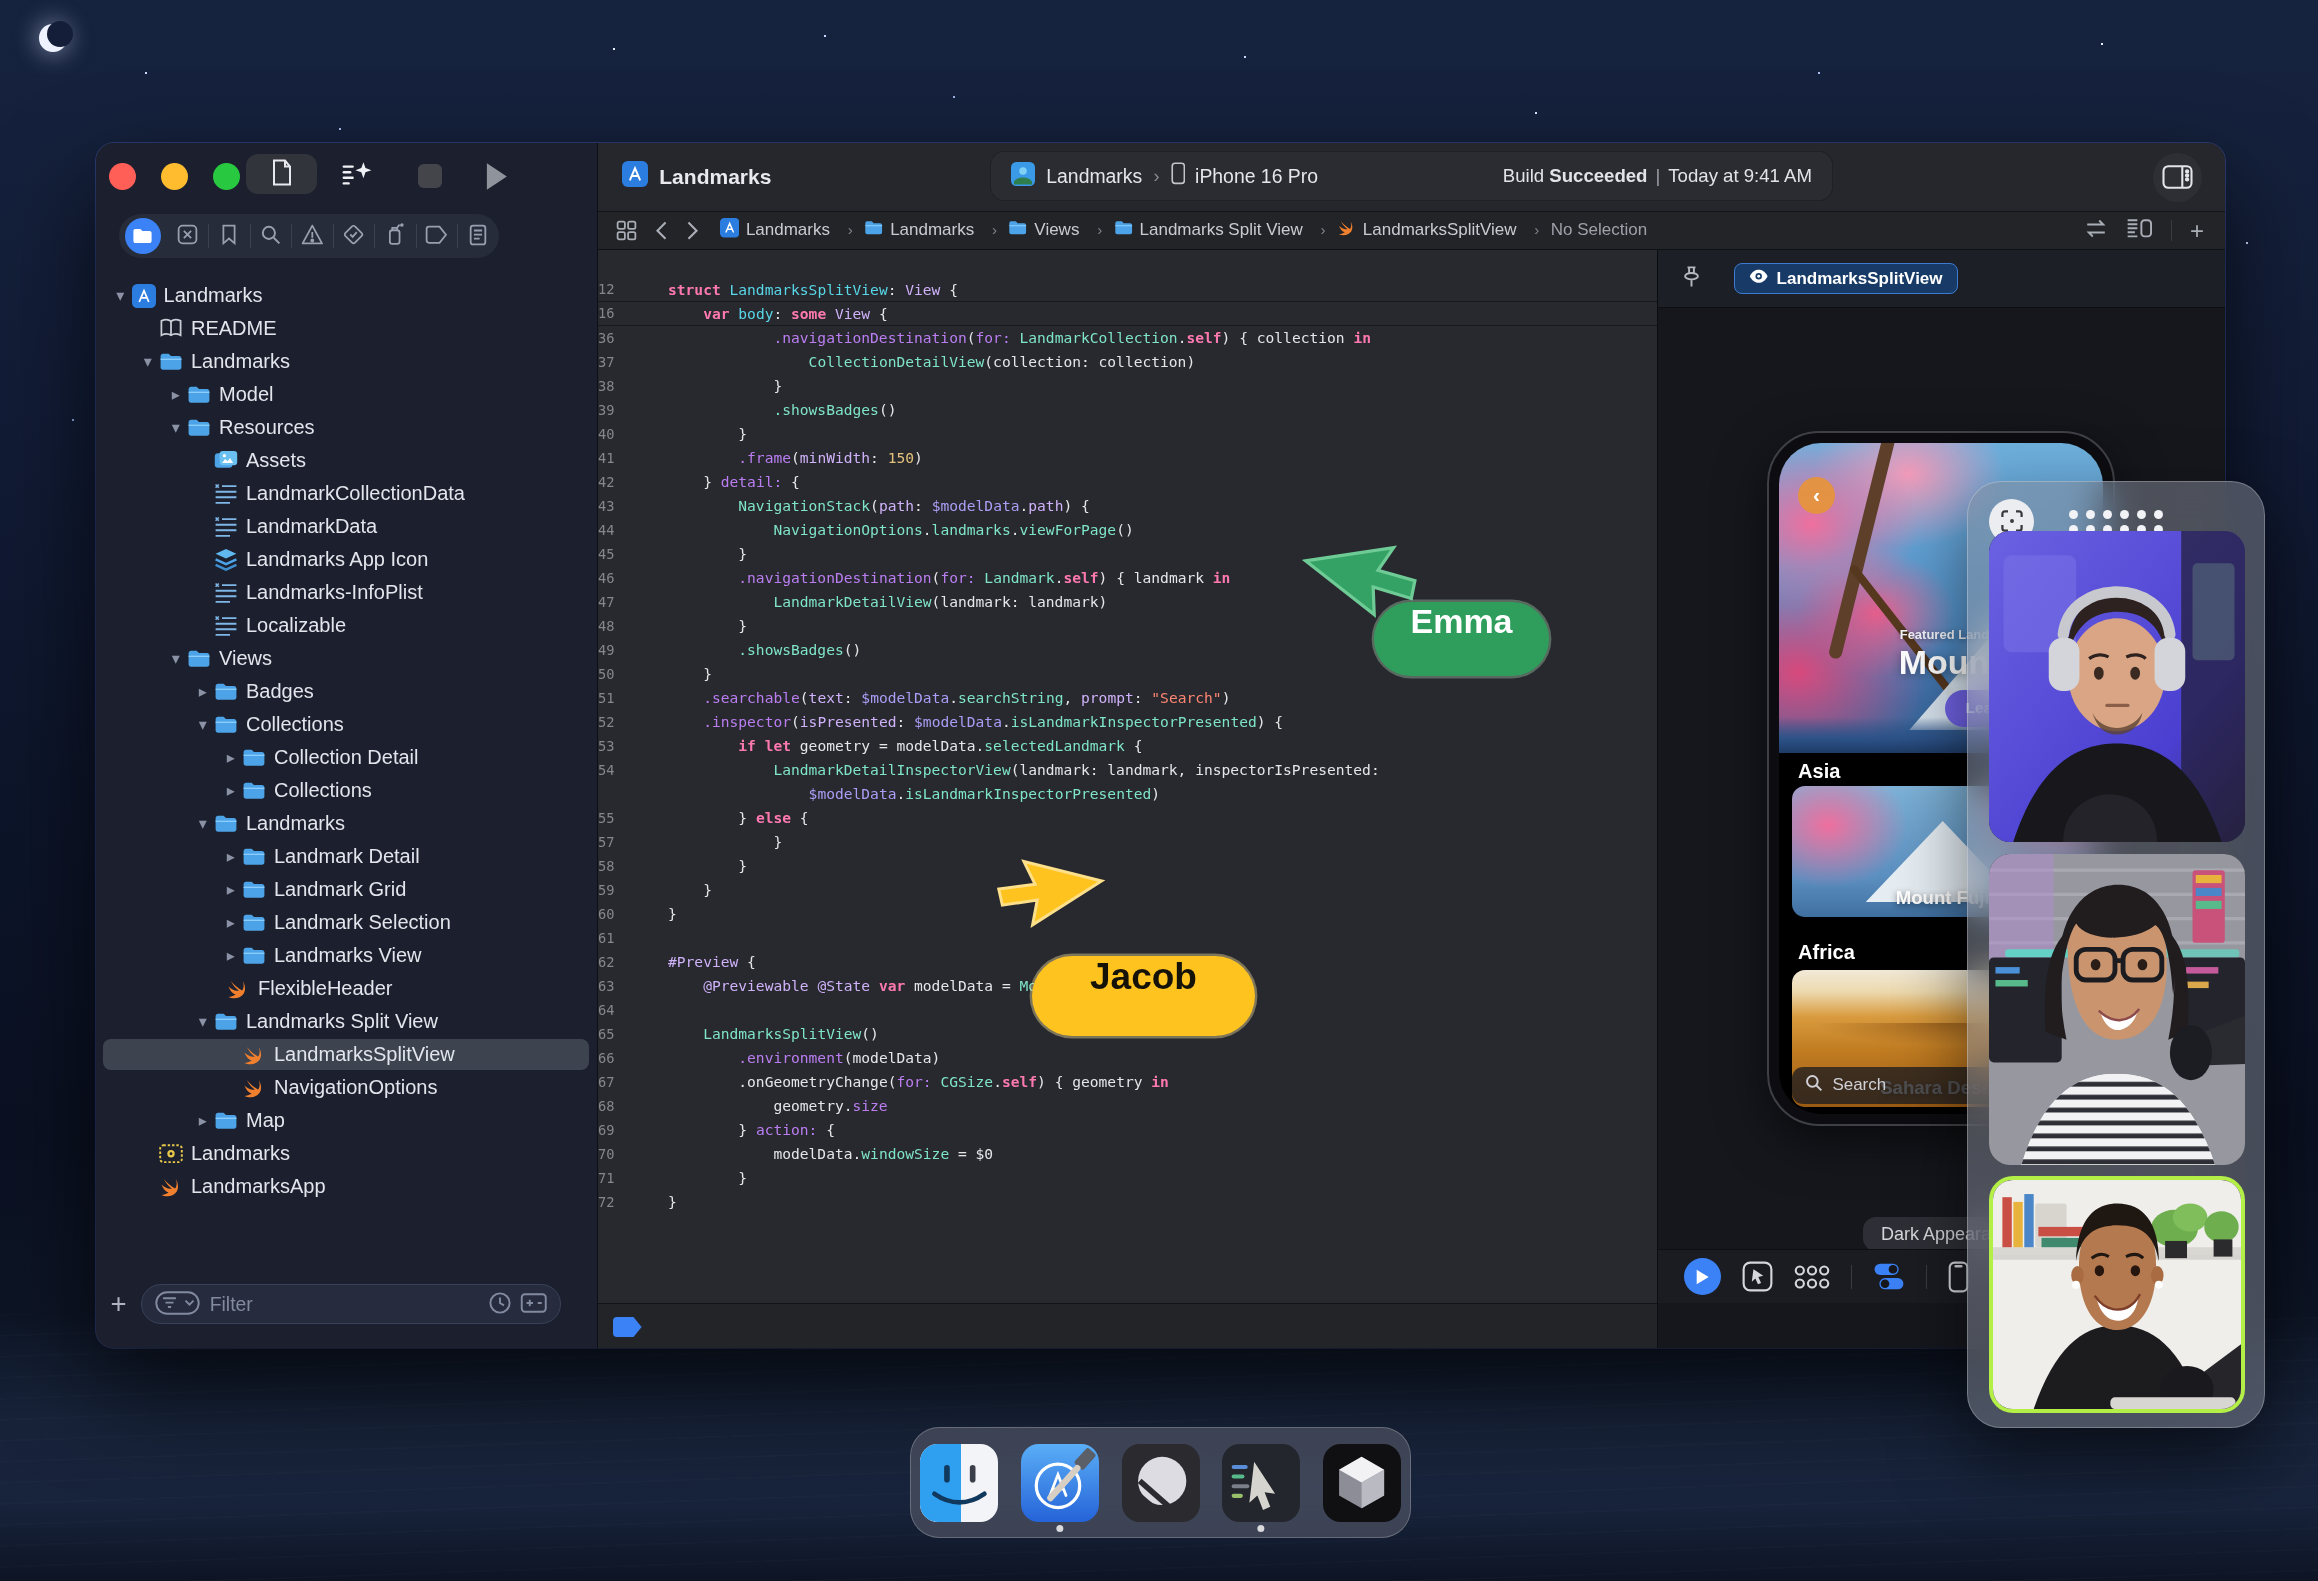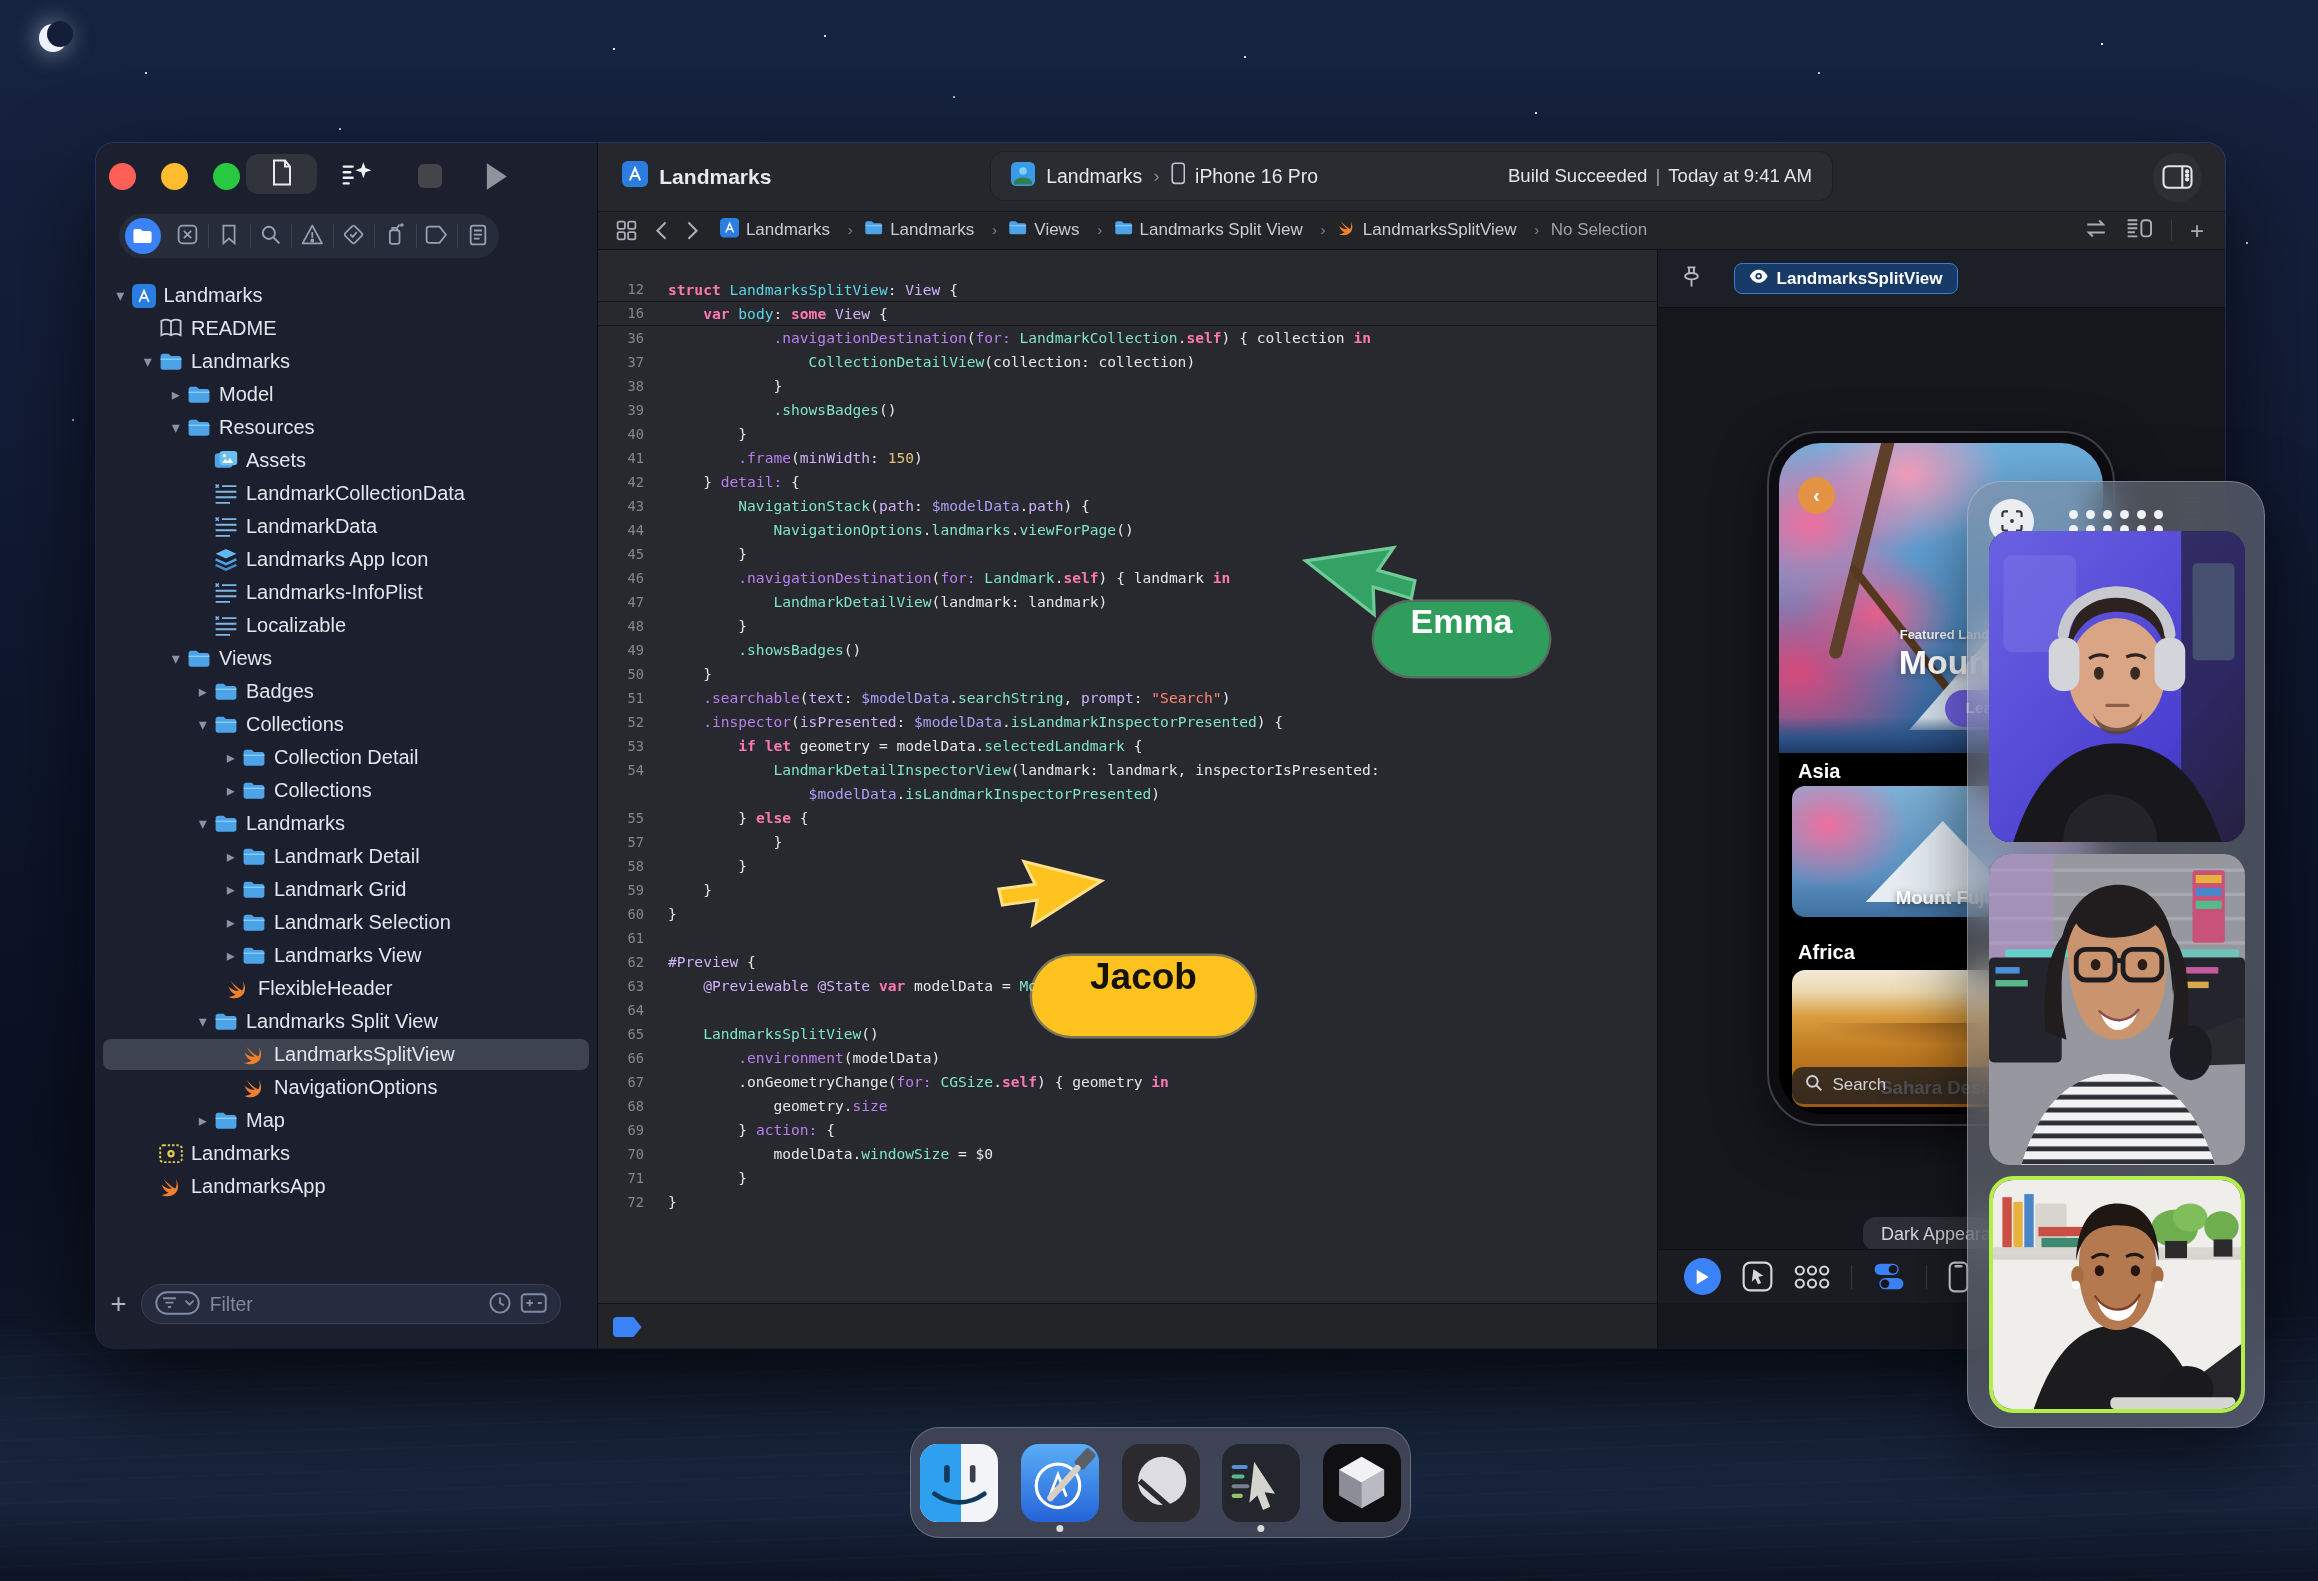--- a/index.html
+++ b/index.html
@@ -72,40 +72,40 @@
   .filterfield input::placeholder { color:#828aa0; }
   .ff-right { margin-left:auto; display:flex; gap:8px; }
 
   
   .toolbar { position:absolute; left:502px; top:0; width:1627px; height:68px; background:#26272c; }
   .projtab { position:absolute; left:24px; top:18px; display:flex; align-items:center; gap:11.3px; color:#e9e9ee; font-size:21px; font-weight:bold; }
   .schemepill { position:absolute; left:392px; top:8px; width:843px; height:50px; background:#2b2c31; border-radius:14.6px;
     box-shadow:inset 0 0 0 0.8px #1d1e22; display:flex; align-items:center; padding:0 21px; color:#e6e6ea; font-size:19.4px; }
   .schemepill .crumbchev { color:#8a8d96; margin:0 11.3px; font-size:18px; }
   .buildstatus { margin-left:auto; font-size:18.6px; color:#e3e3e7; }
-  .buildstatus b { font-weight:normal; }
+  .buildstatus b { font-weight:bold; }
   .buildstatus .bsep { color:#9a9da6; margin:0 8px; }
   .inspectorbtn { position:absolute; right:22.6px; top:9.7px; width:49px; height:49px; border-radius:50%; background:#2e2f35; display:flex; align-items:center; justify-content:center; }
 
   
   .jumpbar { position:absolute; left:502px; top:68px; width:1627px; height:39px; background:#232428;
     border-top:0.8px solid #131418; border-bottom:0.8px solid #101114; display:flex; align-items:center; color:#c9cbd2; font-size:17px; }
   .jumpbar .jicon { margin-left:18px; display:inline-flex; }
   .crumbs { display:flex; align-items:center; margin-left:21px; white-space:nowrap; }
   .crumb { display:flex; align-items:center; gap:6.5px; }
   .crumb .sep { color:#80838c; margin:0 11.3px; font-size:15.4px; }
   .jump-right { margin-left:auto; display:flex; align-items:center; gap:18px; margin-right:21px; }
   .jdiv { width:0.8px; height:21px; background:#3a3b41; }
 
   
   .code-area { position:absolute; left:502px; top:107px; width:1059px; height:1053px; background:#28292e; overflow:hidden;
     font-family:"DejaVu Sans Mono", monospace; font-size:14.6px; padding-top:27.5px; }
   .cl { height:24px; display:flex; align-items:center; }
   .cl.sepline { border-bottom:1.6px solid #18191d; }
-  .cl .ln { flex:0 0 70px; text-align:right; padding-right:24px; color:#85878d; font-size:13.7px; }
+  .cl .ln { flex:0 0 70px; padding-right:24px; color:#85878d; font-size:13.7px; }
   .cl .ct { white-space:pre; color:#e6e6e9; }
   .tk-kw{color:#ff79b1;font-weight:bold}.tk-de{color:#58d7e8}.tk-ty{color:#7fe5c8}
   .tk-fn{color:#bb7ef2}.tk-ge{color:#cfb2fa}.tk-dl{color:#ab9df6}.tk-nu{color:#e3c17a}.tk-st{color:#ff8672}.tk-pl{color:#e6e6e9}
   .editor-bottom { position:absolute; left:502px; top:1160px; width:1059px; height:45px; background:#232428; border-top:0.8px solid #121317; }
   .bp { position:absolute; left:14.6px; top:13px; width:29px; height:20px; background:#3b82f6;
     clip-path:polygon(0 0,72% 0,100% 50%,72% 100%,0 100%); border-radius:4px; }
 
   
   .preview { position:absolute; left:1561px; top:107px; width:568px; height:1099px; background:#16171d; border-left:1.6px solid #0c0d10; }
   .prevtop { position:absolute; left:0; top:0; width:100%; height:58px; background:#1d1f27; border-bottom:0.8px solid #0e0f14; display:flex; align-items:center; }

